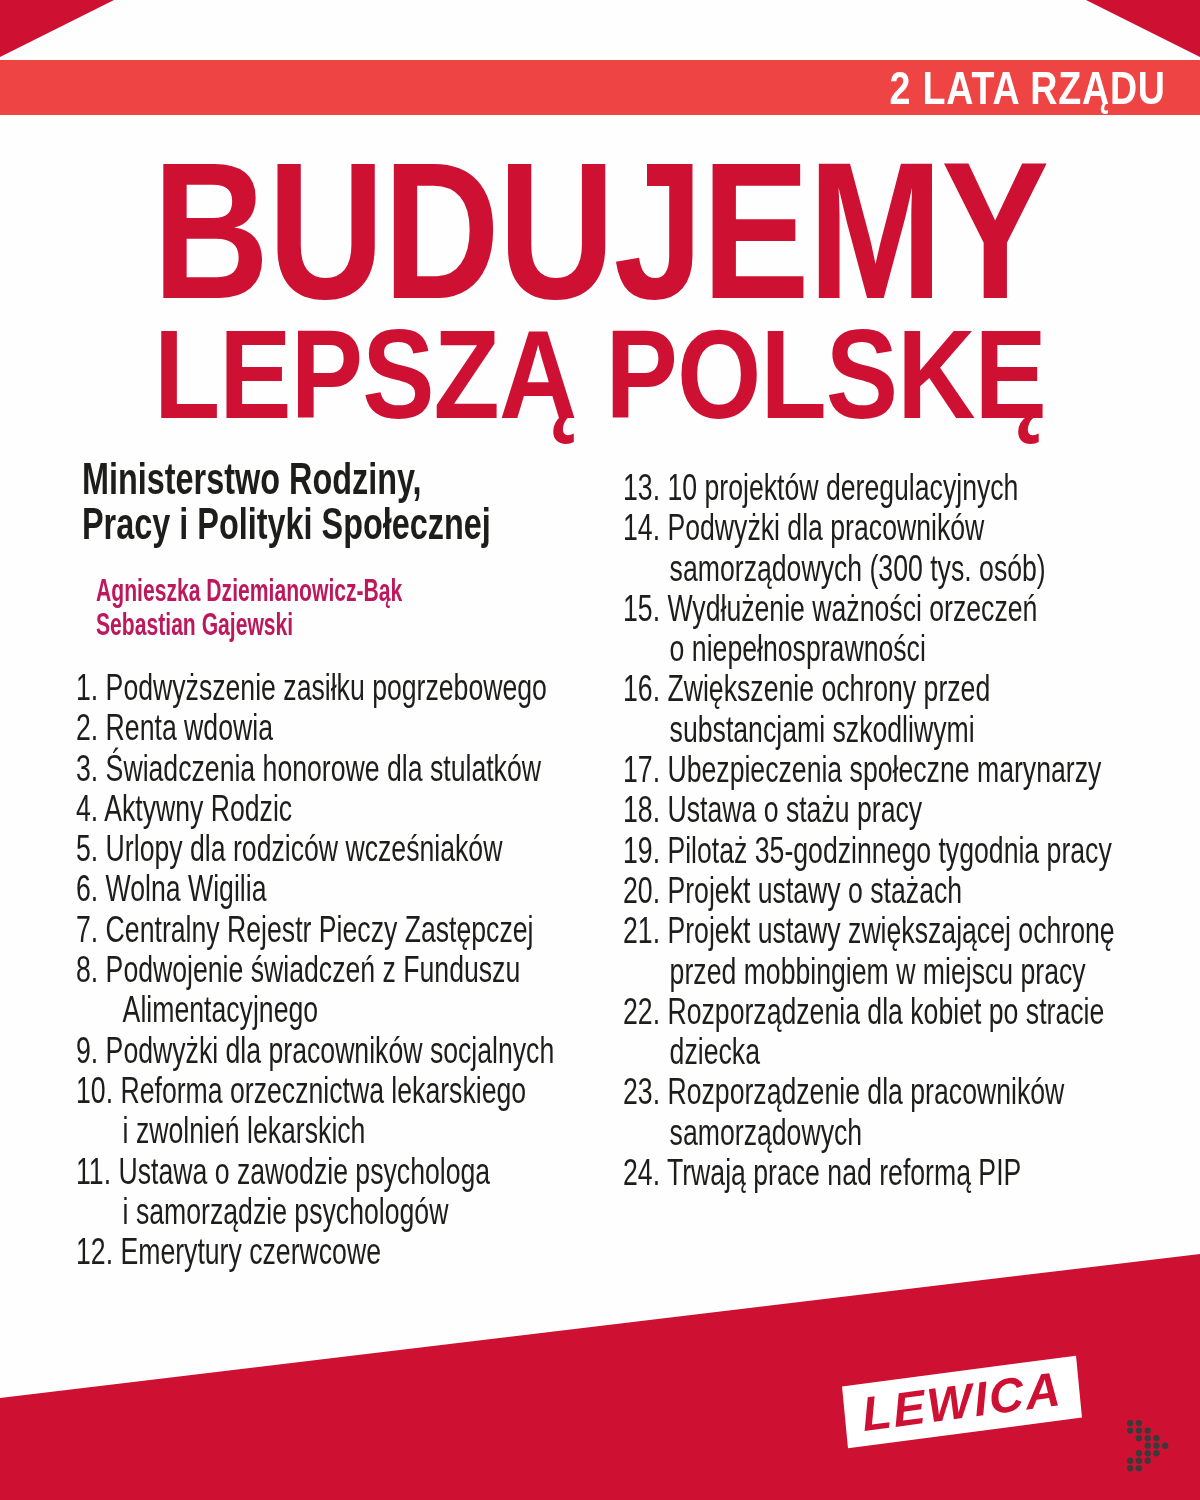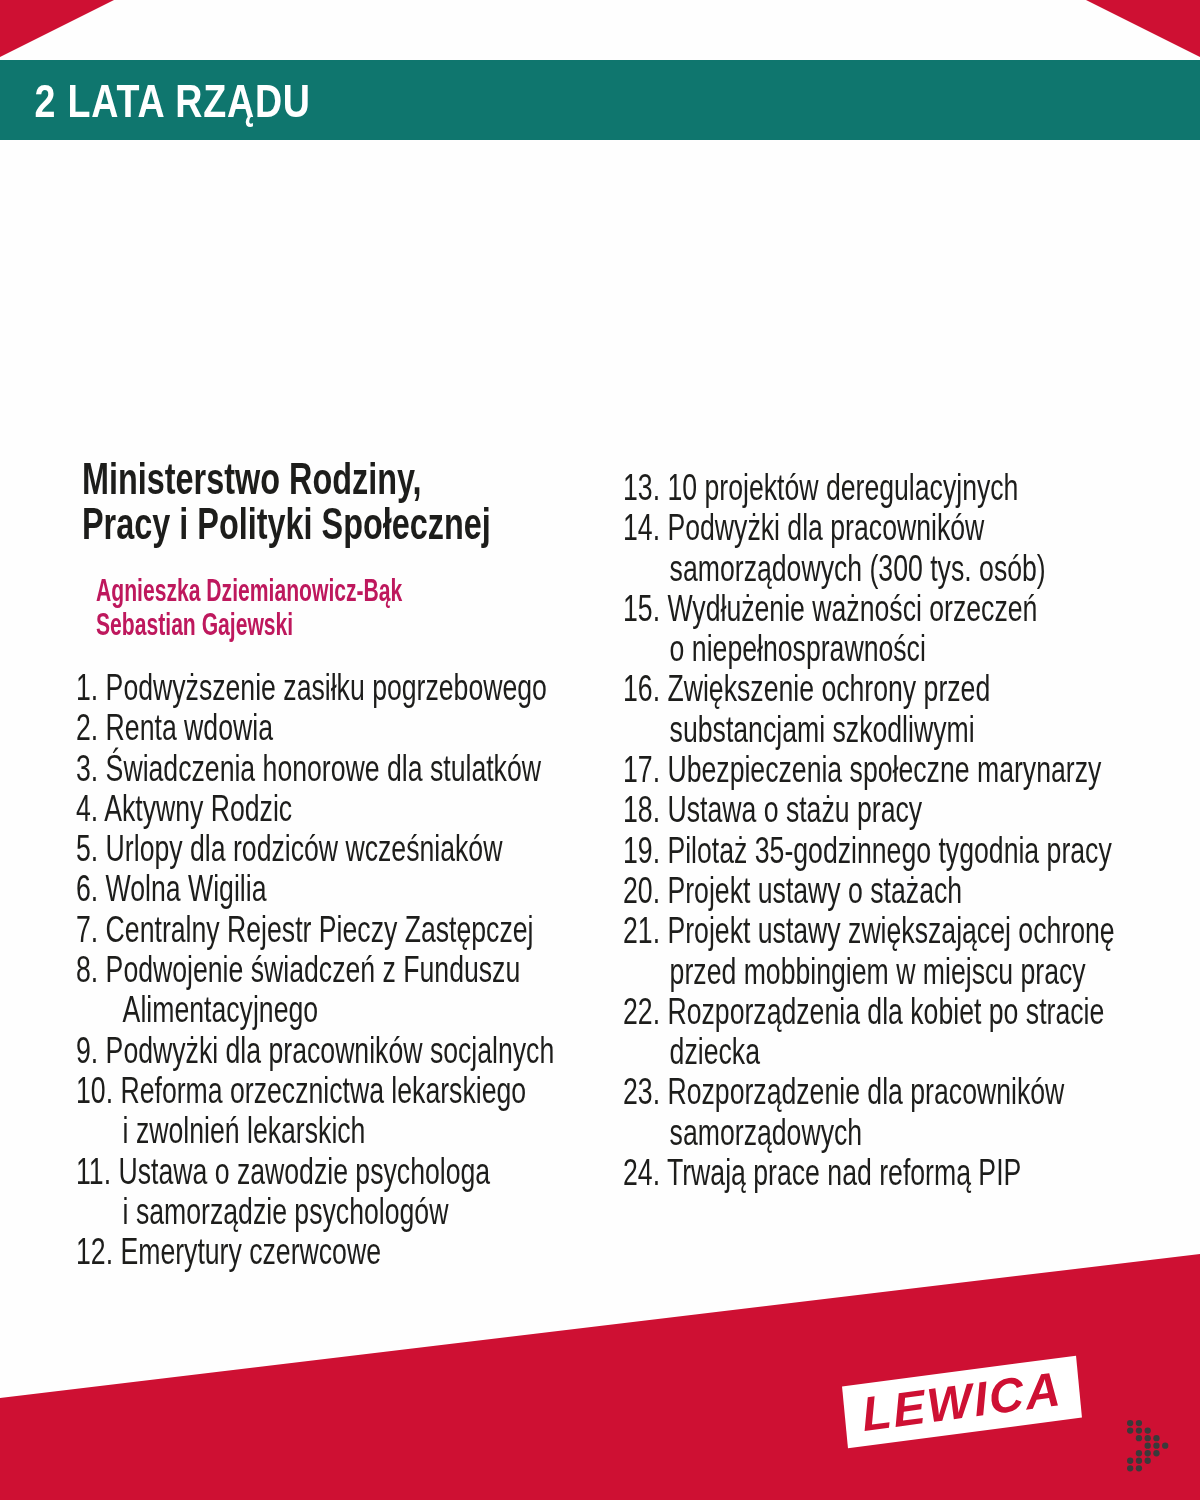--- a/index.html
+++ b/index.html
@@ -7,22 +7,22 @@
     position:relative;width:1200px;height:1500px;background:#fefefe;
     overflow:hidden;font-family:"Liberation Sans",sans-serif;
     -webkit-font-smoothing:antialiased;
   }
   
   .corner{position:absolute;top:0;width:114px;height:57px;background:#ce1033;}
   .corner.tl{left:0;clip-path:polygon(0 0,100% 0,0 100%);}
   .corner.tr{right:0;clip-path:polygon(0 0,100% 0,100% 100%);}
   
   .banner{
-    position:absolute;left:0;top:60px;width:100%;height:80px;background:#0f766e;
-    display:flex;align-items:center;justify-content:flex-start;
+    position:absolute;left:0;top:60px;width:100%;height:55px;background:#ef4444;
+    display:flex;align-items:center;justify-content:flex-end;
   }
   .banner .label{
     color:#ffffff;font-size:47px;font-weight:bold;letter-spacing:1px;
     transform:scaleX(0.80);transform-origin:center;white-space:nowrap;line-height:1;
   }
   
   .headline{position:absolute;left:0;top:133px;width:100%;text-align:center;color:#ce1033;}
   .headline .h1{
     font-size:195px;font-weight:bold;line-height:1;letter-spacing:-2px;
     transform:scaleX(0.83);transform-origin:center;white-space:nowrap;
@@ -75,20 +75,24 @@
 
 <div class="poster">
 
   <div class="corner tl"></div>
   <div class="corner tr"></div>
 
   <div class="banner">
     <span class="label">2 LATA RZĄDU</span>
   </div>
 
+  <div class="headline">
+    <div class="h1">BUDUJEMY</div>
+    <div class="h2">LEPSZĄ POLSKĘ</div>
+  </div>
 
   <div class="ministry">
     <div class="mline">Ministerstwo Rodziny,</div>
     <div class="mline">Pracy i Polityki Społecznej</div>
   </div>
 
   <div class="names">
     <div class="nline">Agnieszka Dziemianowicz-Bąk</div>
     <div class="nline">Sebastian Gajewski</div>
   </div>

